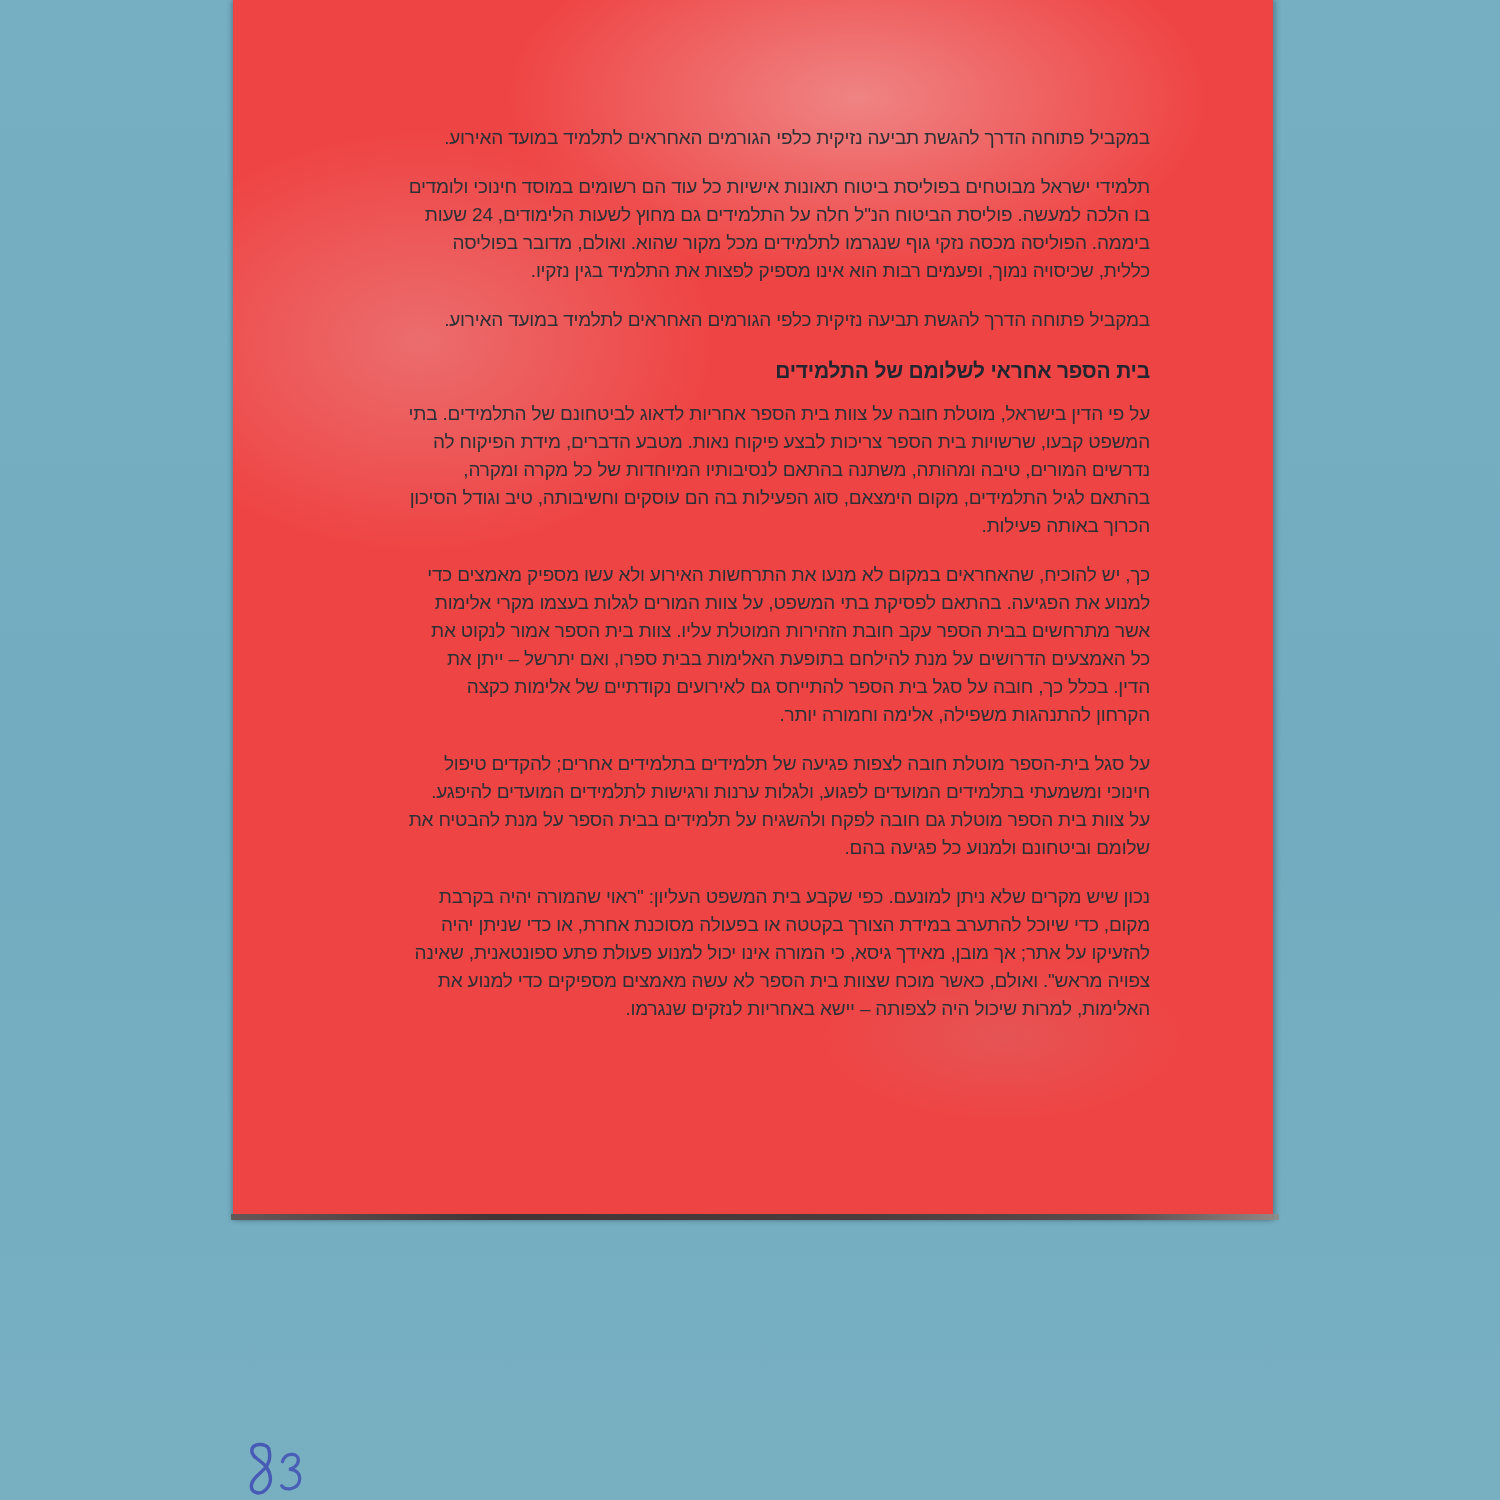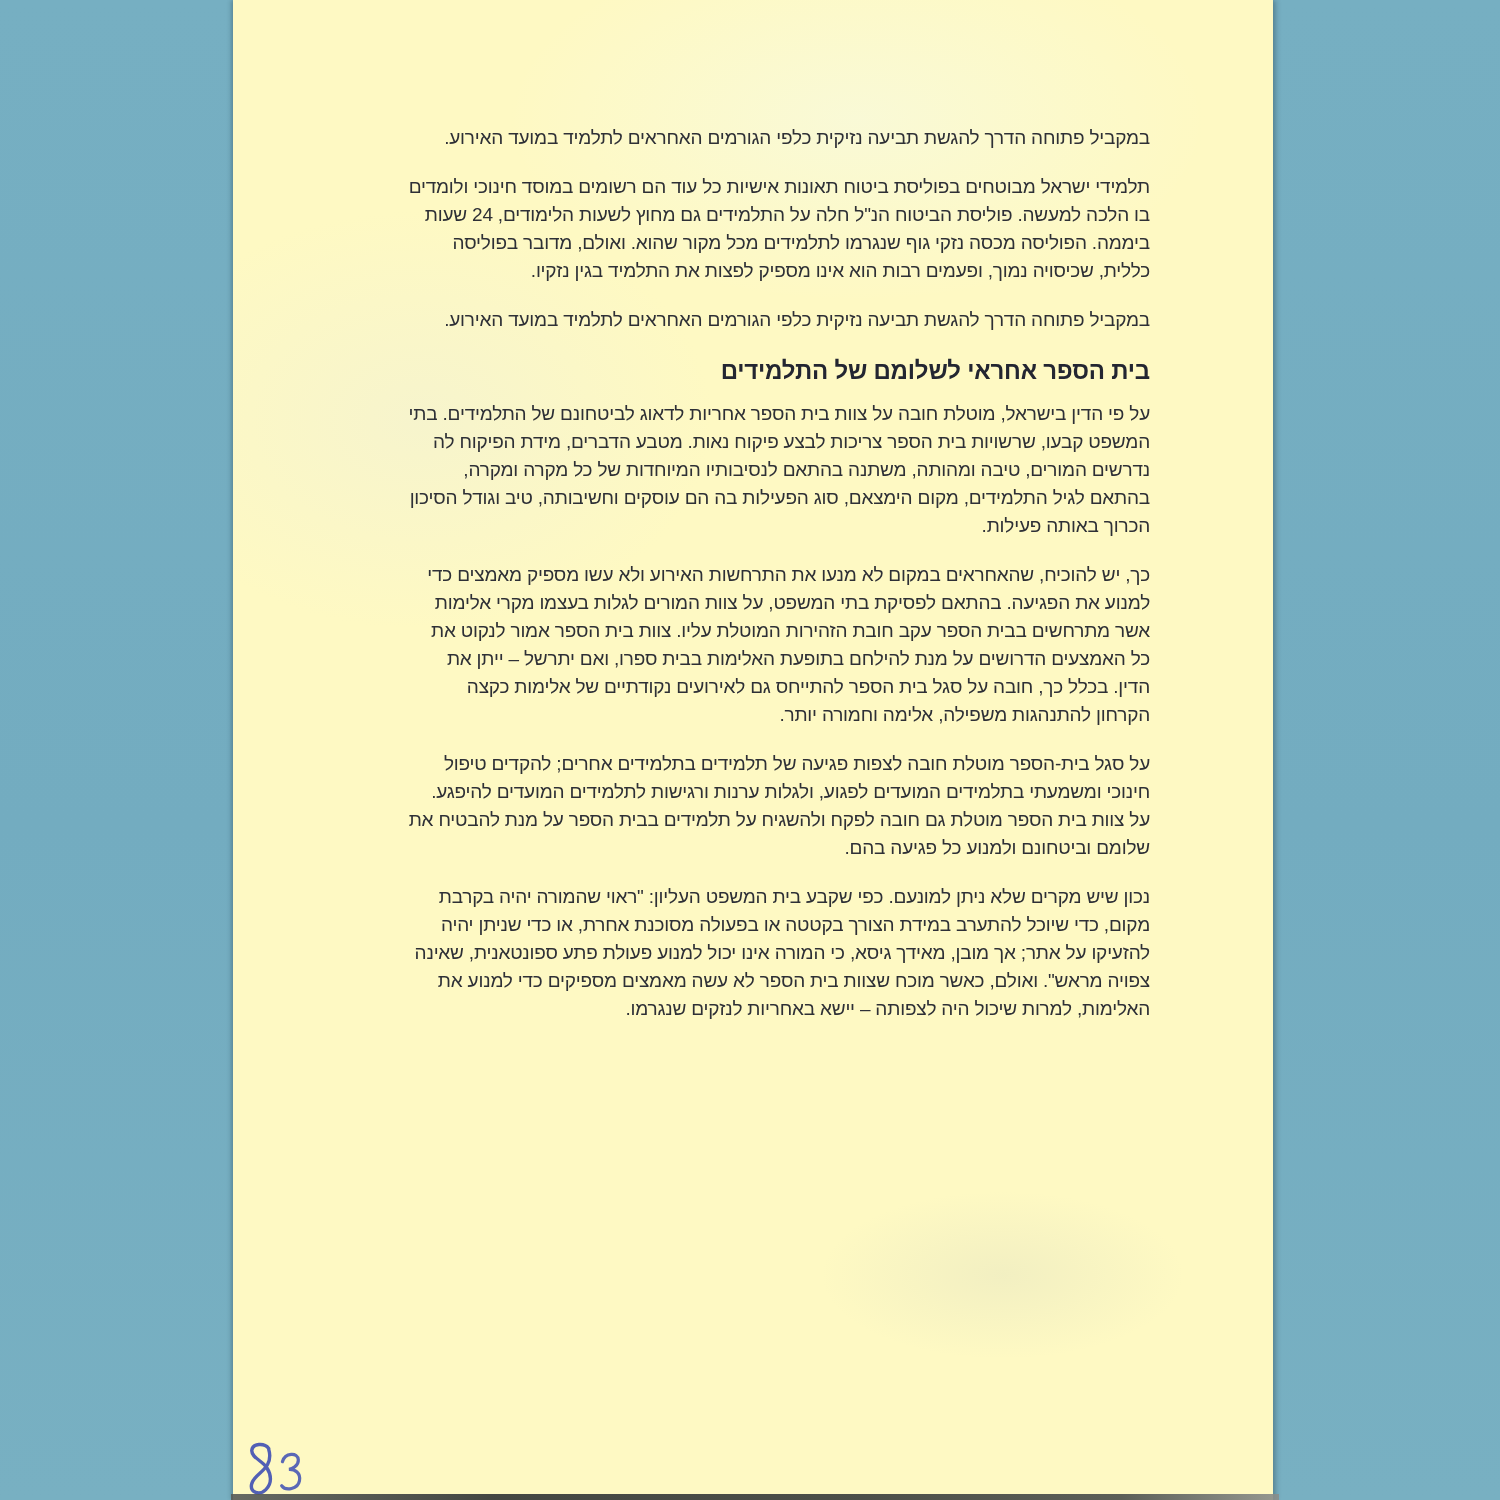--- a/index.html
+++ b/index.html
@@ -10,22 +10,22 @@
     overflow: hidden;
     font-family: "Liberation Sans", "DejaVu Sans", sans-serif;
   }
   .scan-bg {
     position: absolute; inset: 0;
     background: linear-gradient(180deg, #76afc2 0%, #73acc0 55%, #78b0c2 100%);
   }
   .paper {
     position: absolute;
     left: 233px; top: 0;
-    width: 1040px; height: 1500px;
-    background: #fef9c3;
+    width: 1040px; height: 1220px;
+    background: #ef4444;
     box-shadow: -2px 0 4px rgba(25,50,60,0.28), 3px 0 5px rgba(25,50,60,0.30);
   }
   .paper-tint {
     position: absolute; inset: 0;
     background:
       radial-gradient(ellipse 420px 300px at 18% 28%, rgba(225,230,233,0.25), transparent 70%),
       radial-gradient(ellipse 260px 120px at 74% 85%, rgba(170,180,185,0.14), transparent 70%),
       radial-gradient(ellipse 500px 260px at 60% 8%, rgba(240,250,250,0.35), transparent 70%);
     pointer-events: none;
   }
@@ -42,21 +42,21 @@
     width: 742px;
     direction: rtl;
     text-align: right;
     color: #2e3036;
     font-size: 19px;
     line-height: 28px;
     letter-spacing: -0.2px;
   }
   .para { margin: 0 0 21px 0; }
   .heading {
-    font-size: 24px;
+    font-size: 21px;
     line-height: 32px;
     font-weight: bold;
     color: #232631;
     margin: 10px 0 13px 0;
   }
   .pen-ink {
     position: absolute;
     left: 8px; top: 1441px;
     width: 72px; height: 64px;
     transform: rotate(-3deg);

